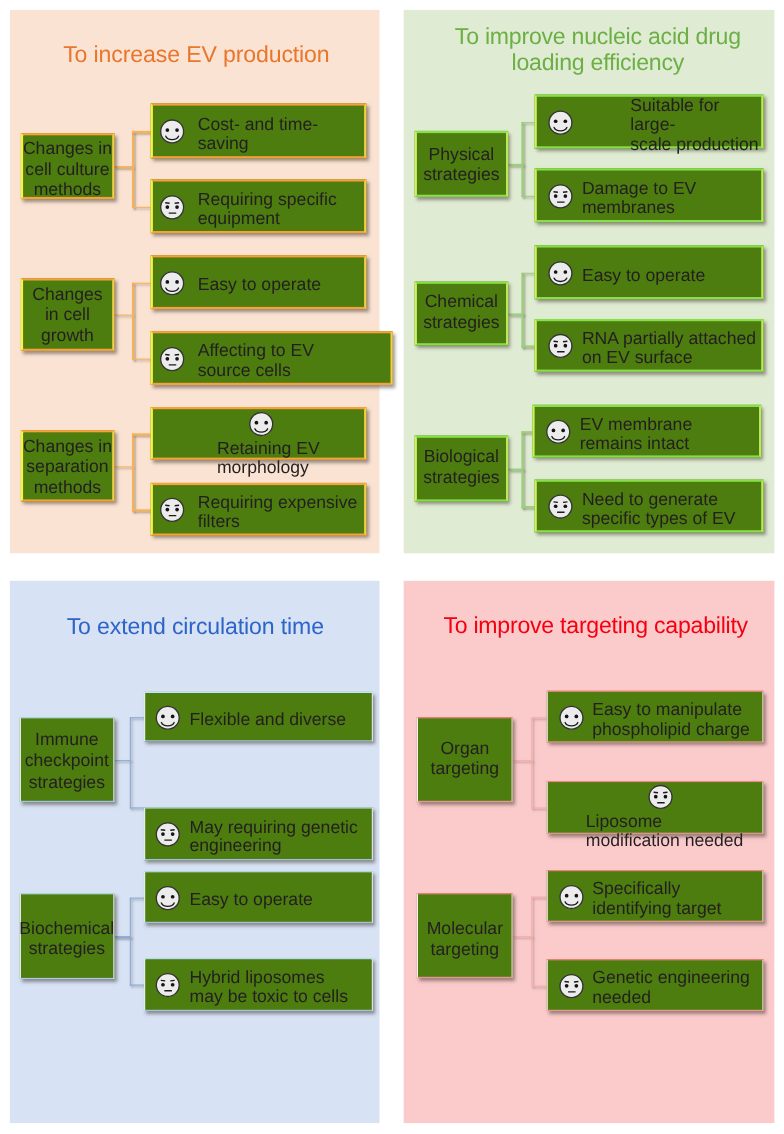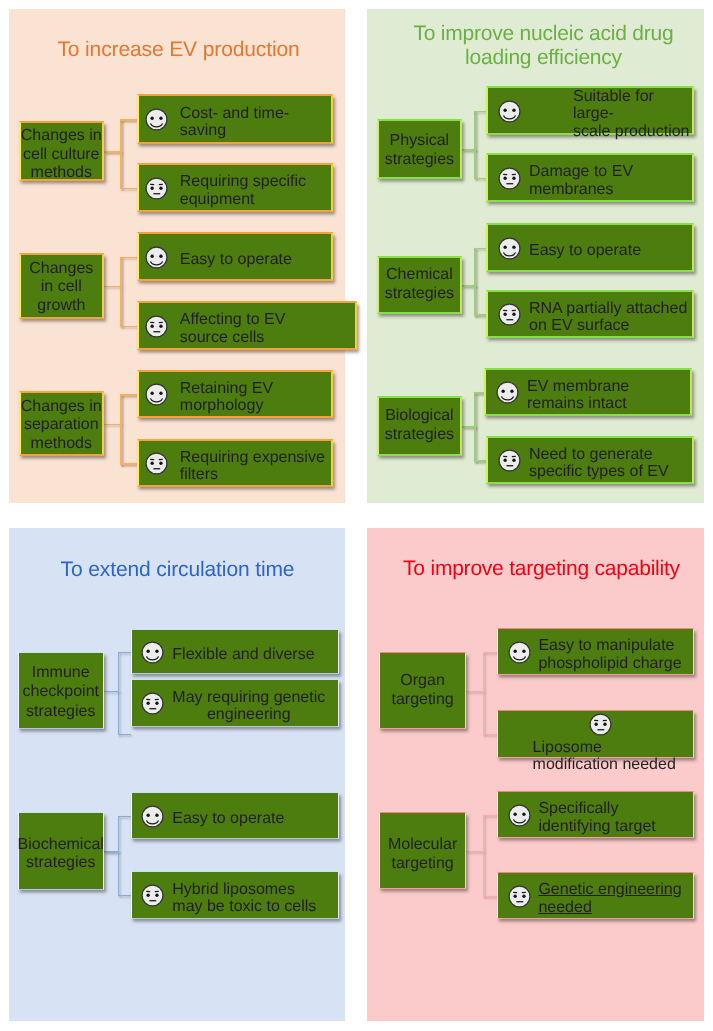--- a/index.html
+++ b/index.html
@@ -115,21 +115,21 @@
 <div class="conn" style="left:120px;top:394.05px;width:17px;height:1.5px;background:#F7B257;"></div>
 <div class="conn" style="left:120px;top:463.05px;width:17px;height:1.5px;background:#F7B257;"></div>
 <div class="node parent-node" style="left:18.7px;top:391.1px;width:85.2px;height:65.1px;border-top:2.0px solid #F7A13C;border-left:2.0px solid #FBF23A;border-right:2.0px solid #F7CD46;border-bottom:2.0px solid #F5A23C;">
       <div class="node-inner">
         <div class="node-text" style="top:1.85px;line-height:18.2px;">Changes in
 separation
 methods</div>
       </div>
     </div>
 <div class="node child-node" style="left:137px;top:370px;width:196px;height:48px;border-top:2.0px solid #F7A13C;border-left:2.0px solid #FBF23A;border-right:2.0px solid #F7CD46;border-bottom:2.0px solid #F5A23C;">
-      <div class="node-inner" style="padding-left:5.8px;">
+      <div class="node-inner" style="padding-left:5.8px;flex-direction:column;">
         <svg class="face" width="23" height="23" viewBox="0 0 48 48">
           <circle cx="24" cy="24" r="21.7" fill="#ececec" stroke="#333333" stroke-width="2.5"></circle>
           <circle cx="14.9" cy="21.4" r="3.5" fill="#141414"></circle>
           <circle cx="33.3" cy="21.4" r="3.5" fill="#141414"></circle>
           <path d="M11.9 33.0 C15.4 41.6 32.6 41.6 36.1 33.0" fill="none" stroke="#1a1a1a" stroke-width="2.5" stroke-linecap="round"></path>
         </svg>
         <div class="node-text" style="margin-left:12px;">Retaining EV
 morphology</div>
       </div>
     </div>
@@ -274,21 +274,21 @@
       <div class="node-inner" style="padding-left:9.3px;border-radius:19px;">
         <svg class="face" width="23" height="23" viewBox="0 0 48 48">
           <circle cx="24" cy="24" r="21.7" fill="#ececec" stroke="#333333" stroke-width="2.5"></circle>
           <circle cx="14.9" cy="21.4" r="3.5" fill="#141414"></circle>
           <circle cx="33.3" cy="21.4" r="3.5" fill="#141414"></circle>
           <path d="M11.9 33.0 C15.4 41.6 32.6 41.6 36.1 33.0" fill="none" stroke="#1a1a1a" stroke-width="2.5" stroke-linecap="round"></path>
         </svg>
         <div class="node-text" style="margin-left:8px;">Flexible and diverse</div>
       </div>
     </div>
-<div class="node child-node" style="left:131px;top:679px;width:208px;height:48px;border-top:1.5px solid #BEE6FB;border-left:1.5px solid #F2F8FD;border-right:1.5px solid #E2EEFA;border-bottom:1.5px solid #A9CBF3;text-align:center;">
+<div class="node child-node" style="left:131px;top:734px;width:208px;height:48px;border-top:1.5px solid #BEE6FB;border-left:1.5px solid #F2F8FD;border-right:1.5px solid #E2EEFA;border-bottom:1.5px solid #A9CBF3;">
       <div class="node-inner" style="padding-left:9.3px;">
         <svg class="face" width="23" height="23" viewBox="0 0 48 48">
           <circle cx="24" cy="24" r="21.7" fill="#ececec" stroke="#333333" stroke-width="2.5"></circle>
           <path d="M10.8 15.2 L19.2 16.1" stroke="#1a1a1a" stroke-width="2.7" stroke-linecap="butt"></path>
           <path d="M37.2 15.2 L28.8 16.1" stroke="#1a1a1a" stroke-width="2.7" stroke-linecap="butt"></path>
           <circle cx="14.9" cy="23.4" r="3.5" fill="#141414"></circle>
           <circle cx="33.3" cy="23.4" r="3.5" fill="#141414"></circle>
           <path d="M17.6 34.9 L31.8 34.9" stroke="#1a1a1a" stroke-width="2.7" stroke-linecap="butt"></path>
         </svg>
         <div class="node-text" style="margin-left:8px;">May requiring genetic
@@ -393,17 +393,17 @@
 <div class="node child-node" style="left:497px;top:872px;width:197px;height:47px;border-top:1.5px solid #FA8081;border-left:1.5px solid #FDE9E9;border-right:1.5px solid #FBD2D2;border-bottom:1.5px solid #F99C9C;">
       <div class="node-inner" style="padding-left:10.4px;">
         <svg class="face" width="23" height="23" viewBox="0 0 48 48">
           <circle cx="24" cy="24" r="21.7" fill="#ececec" stroke="#333333" stroke-width="2.5"></circle>
           <path d="M10.8 15.2 L19.2 16.1" stroke="#1a1a1a" stroke-width="2.7" stroke-linecap="butt"></path>
           <path d="M37.2 15.2 L28.8 16.1" stroke="#1a1a1a" stroke-width="2.7" stroke-linecap="butt"></path>
           <circle cx="14.9" cy="23.4" r="3.5" fill="#141414"></circle>
           <circle cx="33.3" cy="23.4" r="3.5" fill="#141414"></circle>
           <path d="M17.6 34.9 L31.8 34.9" stroke="#1a1a1a" stroke-width="2.7" stroke-linecap="butt"></path>
         </svg>
-        <div class="node-text" style="margin-left:7px;text-decoration:underline;">Genetic engineering
+        <div class="node-text" style="margin-left:7px;">Genetic engineering
 needed</div>
       </div>
     </div>
 </div>
 
 </body></html>

